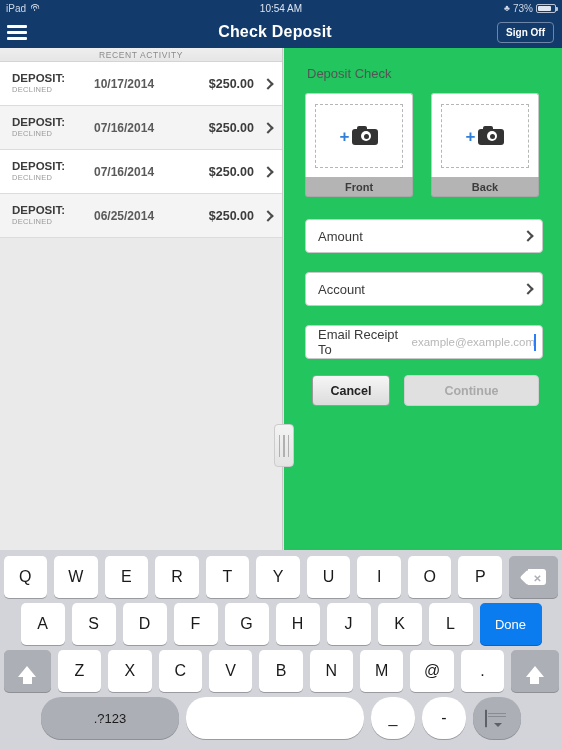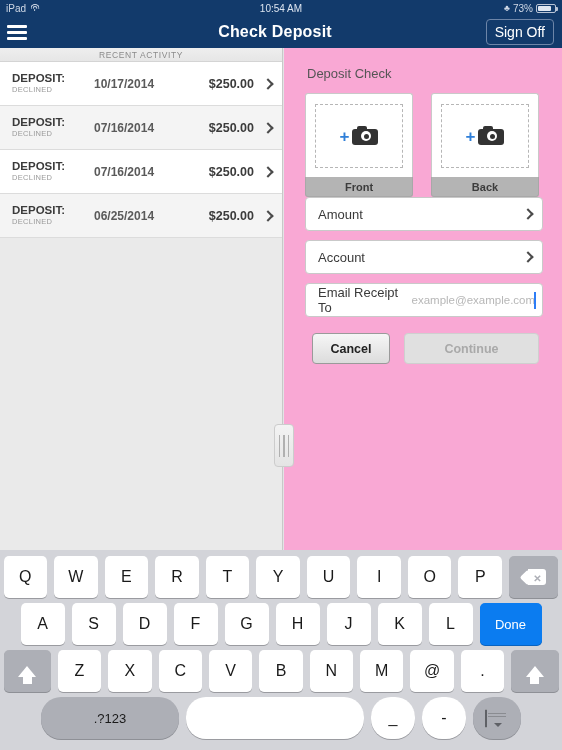--- a/index.html
+++ b/index.html
@@ -47,21 +47,21 @@
   }
   .hamburger { width: 34px; height: 32px; display:flex; flex-direction: column; justify-content:center; align-items:center; gap:3px; cursor:pointer; }
   .hamburger span { display:block; width: 20px; height: 3px; background:#fff; border-radius:1px; }
   .nav-title {
     position:absolute; left:0; right:12px; text-align:center;
     color:#fff; font-size:16px; font-weight:bold; letter-spacing:.2px;
   }
   .signoff {
     margin-left:auto; margin-right:8px; position:relative; z-index:2;
     border:1px solid #6d85a8; border-radius:4px;
-    color:#fff; font-size:14px; font-weight:normal;
+    color:#fff; font-size:10px; font-weight:bold;
     padding:4px 8px; cursor:pointer; background:transparent;text-align:right;
   }
 
   
   .split { position:absolute; top:48px; left:0; width:544px; height:502px; }
   .left-pane {
     position:absolute; left:0; top:0; width:283px; height:502px;
     background:#eaeaea; border-right:1px solid #c8c8c8; overflow:hidden;
   }
   .recent-head {
@@ -88,21 +88,21 @@
   .chev::before {
     content:''; position:absolute; left:1px; top:3px;
     width:6px; height:6px; border-right:2.4px solid #4a4a4a; border-top:2.4px solid #4a4a4a;
     transform:rotate(45deg);
   }
   .list-filler { background:#eaeaea; height:300px; }
 
   
   .right-pane {
     position:absolute; left:284px; top:0; width:278px; height:502px;
-    background:#f9a8d4;
+    background:#22c55e;
   }
   .deposit-title { font-size:13px; color:#555; padding:18px 0 0 23px; }
 
   .check-boxes { display:flex; gap:18px; padding:12px 0 0 21px; }
   .check-box { width:108px; }
   .check-img {
     height:84px; background:#fff; border:1px solid #c9c9c9; border-bottom:none;
     border-radius:3px 3px 0 0; display:flex; align-items:center; justify-content:center;
   }
   .dashed {
@@ -119,24 +119,24 @@
     height:20px; line-height:20px; text-align:center;
     background:#b4b4b4; color:#3c3c3c; font-size:11px; font-weight:bold;
     border:1px solid #a8a8a8; border-top:none; border-radius:0 0 3px 3px;
   }
 
   .field {
     margin:0 19px 0 21px; height:34px; background:#fff;
     border:1px solid #c9c9c9; border-radius:4px;
     display:flex; align-items:center; padding:0 10px 0 12px; cursor:pointer;
   }
-  .field + .field { margin-top:9px; }
+  .field + .field { margin-top:19px; }
   .field-label { font-size:13px; color:#3a3a3a; }
   .field .chev { margin-left:auto; }
-  .fields-wrap { }
+  .fields-wrap { padding-top:22px; }
   .email-field { margin-top:17px; cursor:text; padding-right:6px; }
   .email-ph { margin-left:auto; font-size:11.5px; color:#b7b7b7; }
   .caret { width:2px; height:17px; background:#2d7df6; margin-left:-1px; }
 
   .btn-row { display:flex; gap:14px; padding:16px 0 0 28px; align-items:center; }
   .btn {
     height:31px; border-radius:4px; font-size:12.5px; font-weight:bold;
     display:flex; align-items:center; justify-content:center; cursor:pointer;
   }
   .btn-cancel {

